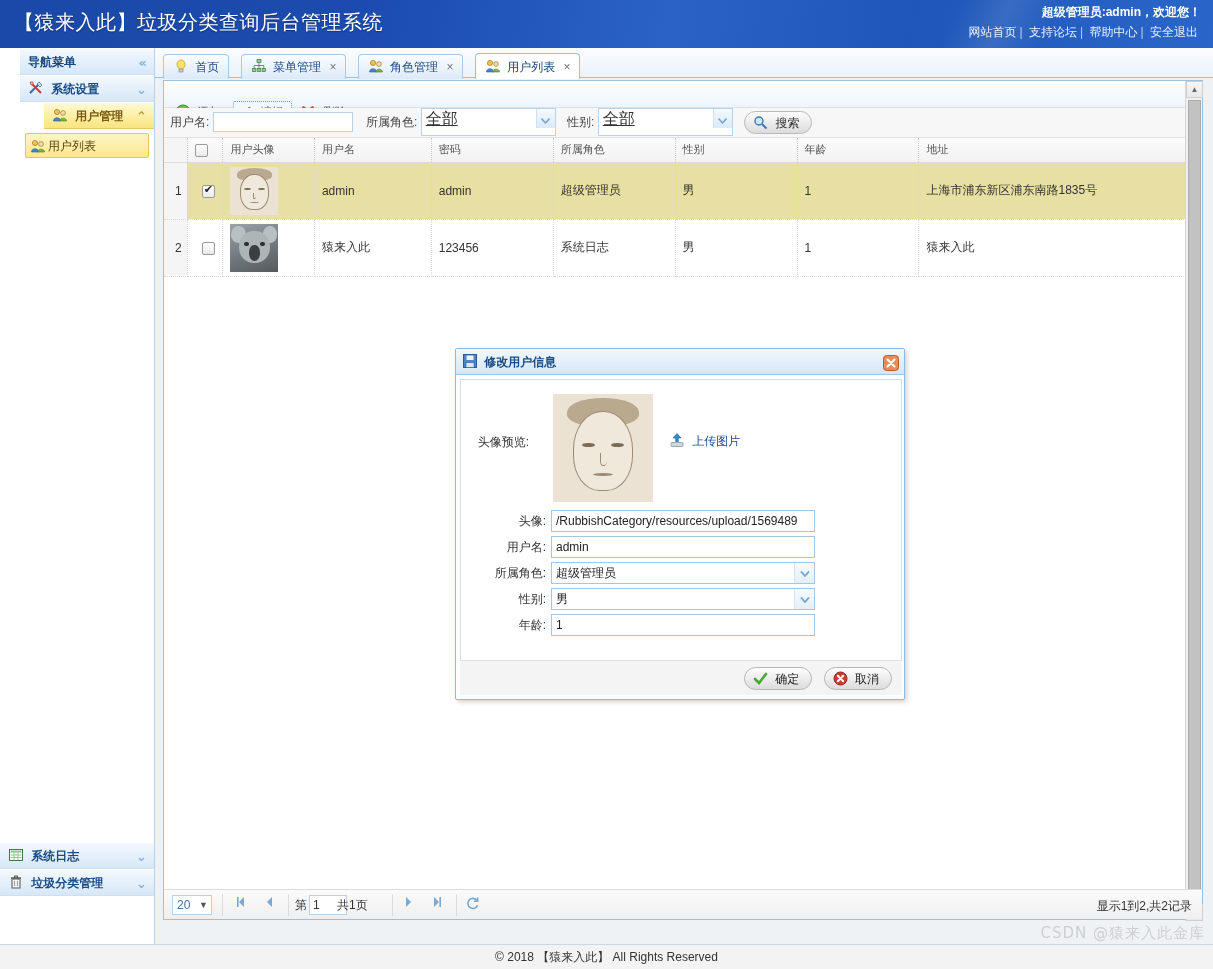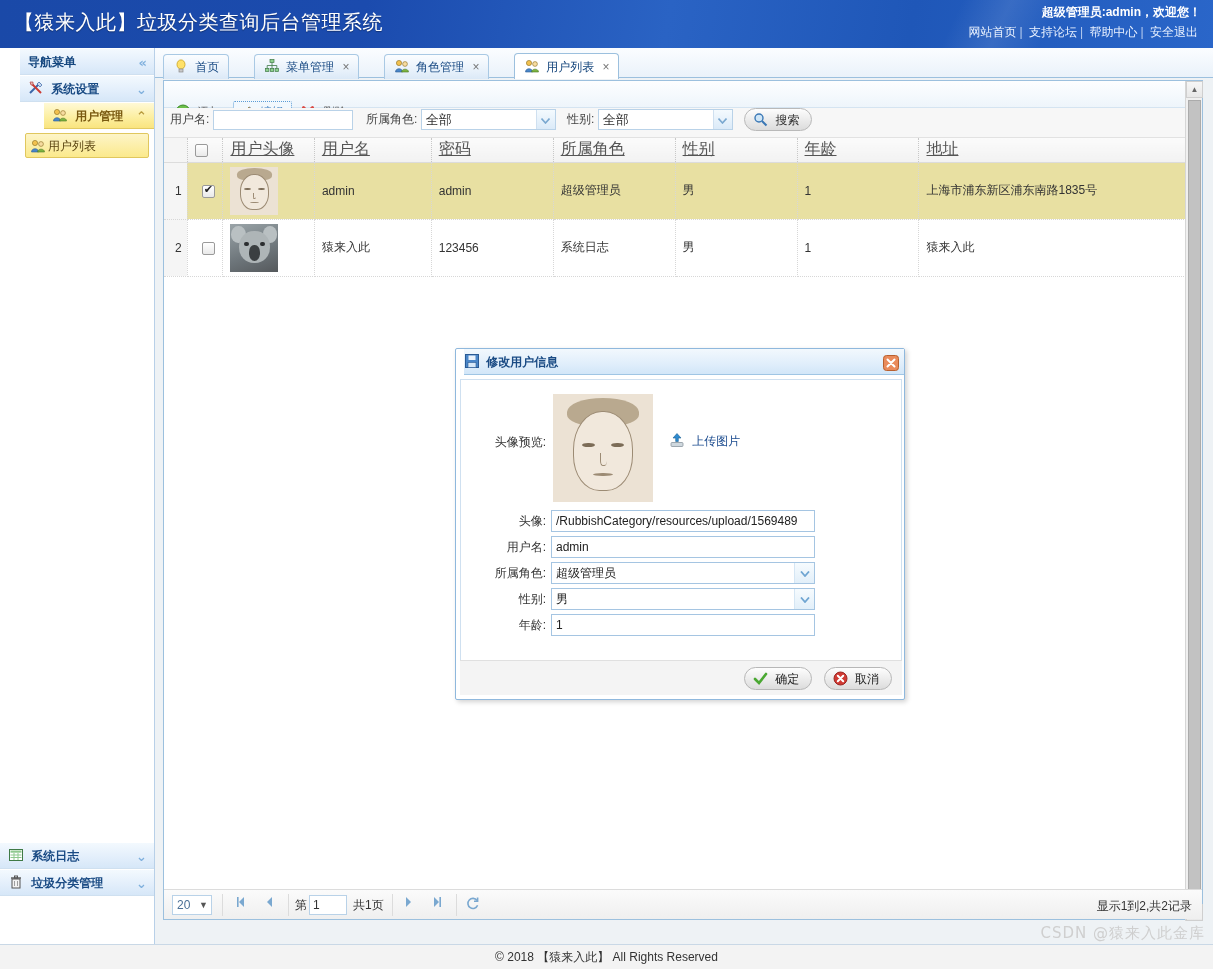--- a/index.html
+++ b/index.html
@@ -92,21 +92,21 @@
 
   
   #tabbar {
     position: absolute; left: 0; top: 0; width: 1058px; height: 30px;
     background: linear-gradient(#fbfdff, #eaf2fa);
     border-bottom: 1px solid #9cc0de;
     padding-left: 8px;
   }
   .tab {
     display: inline-block; height: 25px; line-height: 25px;
-    margin-top: 5px; margin-right: 21px;
+    margin-top: 5px; margin-right: 8px;
     padding: 0 9px;
     background: linear-gradient(#fbfdff, #e6f0fa 70%, #dbe9f7);
     border: 1px solid #a9c9e4;
     border-bottom: none;
     border-radius: 4px 4px 0 0;
     font-size: 12px; color: #1a4b84; cursor: pointer;
     position: relative; vertical-align: bottom;
   }
   .tab.active {
     background: #ffffff; height: 26px; line-height: 26px;
@@ -150,23 +150,23 @@
   #filterbar .flabel { font-size: 12px; color: #444; vertical-align: middle; }
   #filterbar input.ftext {
     width: 140px; height: 20px; vertical-align: middle;
     border: 1px solid #b9d2e8; background:#fff;
     font-size: 12px; padding: 0 3px;
     font-family: "Liberation Sans", sans-serif;
     color:#333;
   }
   .fsel {
     display:inline-block; position: relative; vertical-align: middle;
-    width: 135px; height: 21px; line-height: 19px;
+    width: 135px; height: 28px; line-height: 19px;
     border: 1px solid #b9d2e8; background: #ffffff;
-    font-size: 13px; color: #333; padding-left: 4px; cursor: pointer;
+    font-size: 16px; color: #333; padding-left: 4px; cursor: pointer; text-decoration: underline;
   }
   .fsel .arrowbox {
     position:absolute; right:0; top:0; width: 19px; height: 19px;
     background: linear-gradient(#f4fafe, #dbeaf8);
     border-left: 1px solid #cfe0f0;
     text-align:center;
   }
   .fsel .arrowbox svg { margin-top: 5px; }
   .search-btn {
     display:inline-block; vertical-align: middle;
@@ -179,22 +179,22 @@
   .search-btn .micon { display:inline-block; width:15px; height:15px; vertical-align:-3px; margin-right:4px; }
 
   
   #gridwrap { position: relative; }
   table.grid { width: 1038px; border-collapse: collapse; table-layout: fixed; }
   table.grid th {
     height: 24px;
     background: linear-gradient(#fbfbfb, #f2f2f2);
     border-right: 1px dotted #c8c8c8;
     border-bottom: 1px solid #dcdcdc;
-    font-weight: normal; font-size: 16px; color: #555;
-    text-align: left; padding-left: 7px; text-decoration: underline;
+    font-weight: normal; font-size: 11px; color: #555;
+    text-align: left; padding-left: 7px;
   }
   table.grid td {
     border-right: 1px dotted #d7d7d7;
     border-bottom: 1px dotted #d7d7d7;
     font-size: 12px; color: #333;
     padding-left: 7px; vertical-align: middle;
   }
   table.grid tr.selected td { background: #e8e0a2; }
   table.grid tr.normal td { background: #ffffff; }
   td.idxcell, th.idxcell {
@@ -296,24 +296,23 @@
     position: absolute; left: 455px; top: 348px; width: 450px; height: 352px;
     background: #ffffff;
     border: 1px solid #8fb8dd;
     box-shadow: 2px 2px 5px rgba(0,0,0,.18);
     border-radius: 2px;
   }
   #modal-head {
     height: 26px; line-height: 26px;
     background: linear-gradient(#f2f8fd, #e0eefb 60%, #d2e6f8);
     border-bottom: 1px solid #9fc5e4;
-    position: relative;
+    padding-left: 6px; position: relative;
     font-size: 12px; font-weight: bold; color: #1a4b84;
     cursor: move;
-    margin-left: 8px;
   }
   #modal-head .micon { display:inline-block; width:16px; height:16px; vertical-align:-3px; margin-right:3px;}
   #modal-close {
     position:absolute; right: 5px; top: 5px; width: 16px; height: 16px;
     cursor: pointer;
   }
   #modal-body {
     position:absolute; left: 4px; top: 30px; width: 442px; height: 283px;
     background: #ffffff; border: 1px solid #cfe0f0;
     overflow: hidden;
@@ -349,21 +348,21 @@
     font-size: 12px; padding-left: 4px; line-height: 20px; color: #222;
     position: relative; cursor: pointer;
   }
   .fselect .arrowbox {
     position:absolute; right:0; top:0; width:20px; height:20px;
     background: linear-gradient(#f6fbfe, #e2eff9);
     border-left: 1px solid #d5e6f4; text-align:center;
   }
   .fselect .arrowbox svg{ margin-top:5px; }
   #preview-row { position:absolute; left: 0; top: 14px; width: 442px; height: 110px; }
-  #preview-lab { position:absolute; left:0; top: 40px; width: 85px; text-align:right; font-size:12px; color:#333;}
+  #preview-lab { position:absolute; left:0; top: 40px; width: 85px; text-align:center; font-size:12px; color:#333;}
   #preview-img { position:absolute; left: 92px; top: 0; width: 100px; height: 108px; }
   #upload-link {
     position:absolute; left: 208px; top: 38px; font-size: 12px; color: #1b4b8f;
     cursor: pointer; text-decoration: none;
   }
   #upload-link .micon { display:inline-block; width:16px; height:16px; vertical-align:-3px; margin-right:4px;}
   #form-rows { position:absolute; left: 0; top: 130px; width: 442px; }
 </style>
 </head>
 <body>
@@ -669,21 +668,21 @@
           </svg>
       </div>
       <div class="pg-btn" style="left:96px;">
         <svg width="12" height="12" viewBox="0 0 12 12">
             <path d="M9 1 L4 6 L9 11 Z" fill="#7aa8d0"></path>
           </svg>
       </div>
       <div class="pg-div" style="left:124px;"></div>
       <div class="pg-txt" style="left:131px;">第</div>
       <input class="pg-input" style="left: 145px;" type="text" value="1">
-      <div class="pg-txt" style="left:189px;">共1页</div>
+      <div class="pg-txt" style="left:173px;">共1页</div>
       <div class="pg-div" style="left:228px;"></div>
       <div class="pg-btn" style="left:236px;">
         <svg width="12" height="12" viewBox="0 0 12 12">
             <path d="M3 1 L8 6 L3 11 Z" fill="#7aa8d0"></path>
           </svg>
       </div>
       <div class="pg-btn" style="left:264px;">
         <svg width="12" height="12" viewBox="0 0 12 12">
             <path d="M3 1 L8 6 L3 11 Z" fill="#7aa8d0"></path>
             <rect x="8.4" y="1" width="1.6" height="10" fill="#7aa8d0"></rect>

